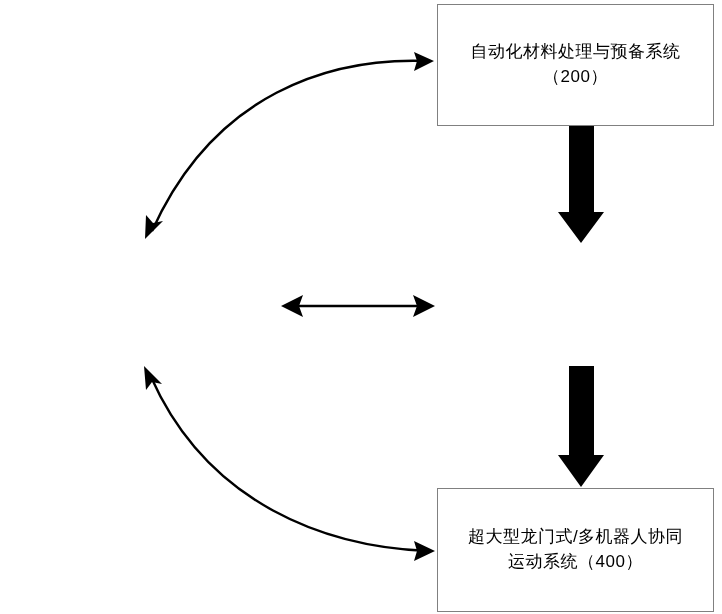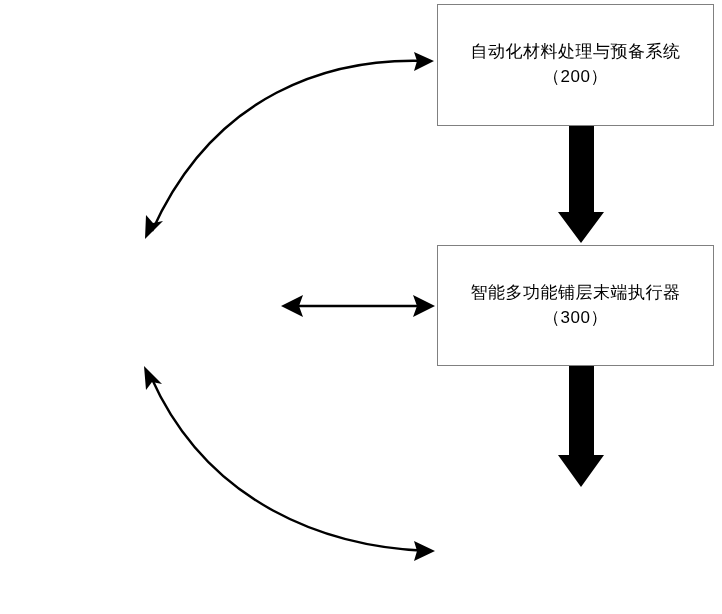--- a/index.html
+++ b/index.html
@@ -117,19 +117,19 @@
       <polygon class="edge-thick" points="569,366 594,366 594,455 604,455 581,487 558,455 569,455"></polygon>
     </g>
   </svg>
 
 
   <div class="node" id="node-200">
     <span class="node-label">自动化材料处理与预备系统
 （200）</span>
   </div>
 
-  <div class="node" id="node-300">
-    <span class="node-label">智能多功能铺层末端执行器
-（300）</span>
+
+  <div class="node" id="node-400">
+    <span class="node-label">超大型龙门式/多机器人协同
+运动系统（400）</span>
   </div>
-
 
 </div>
 
 </body></html>

